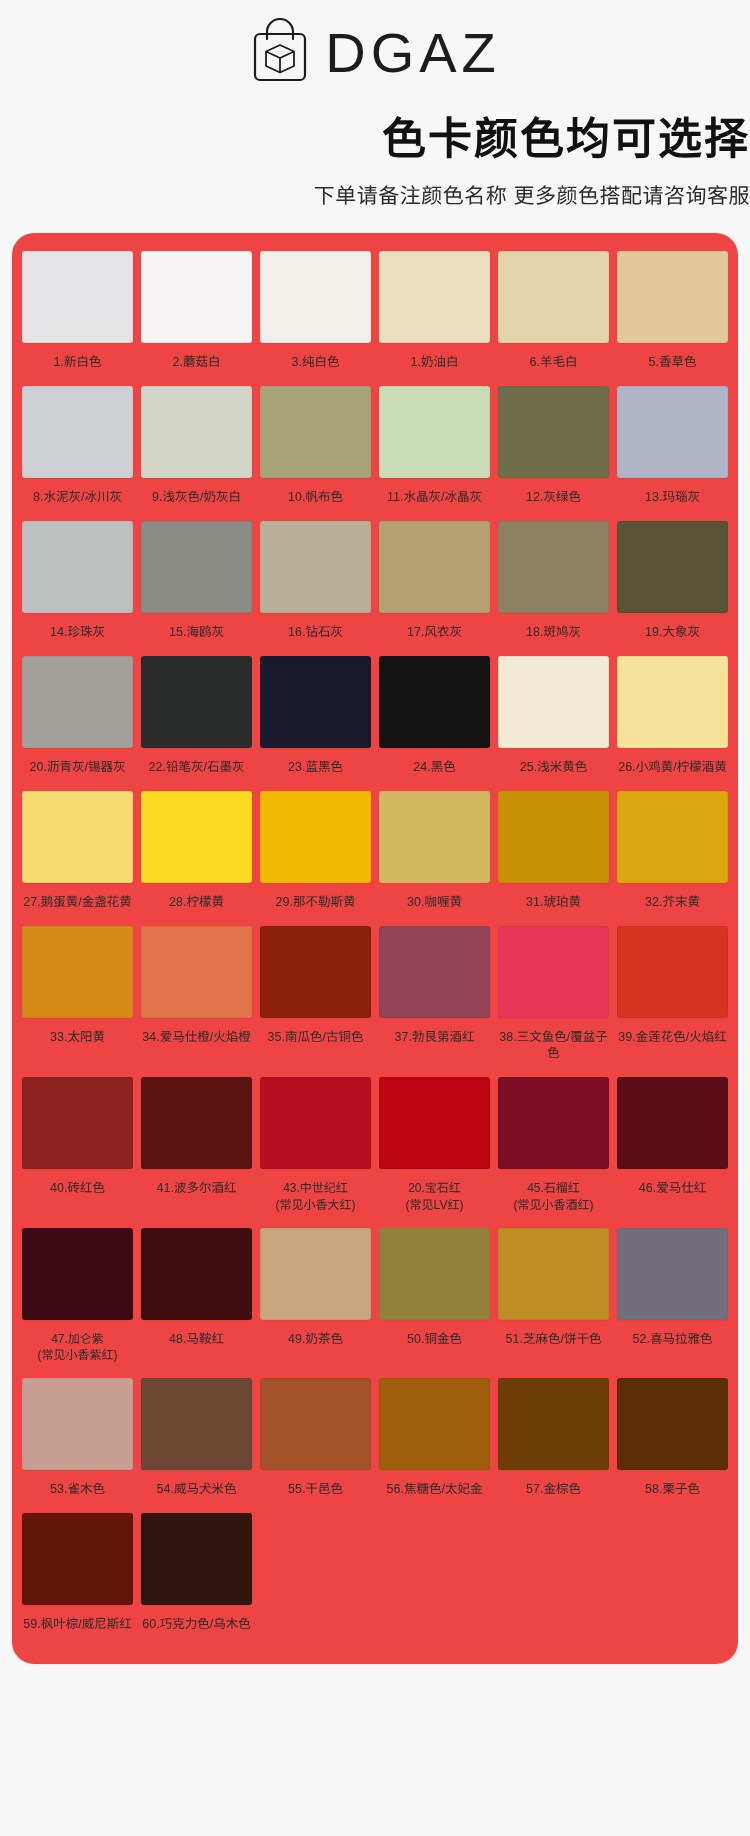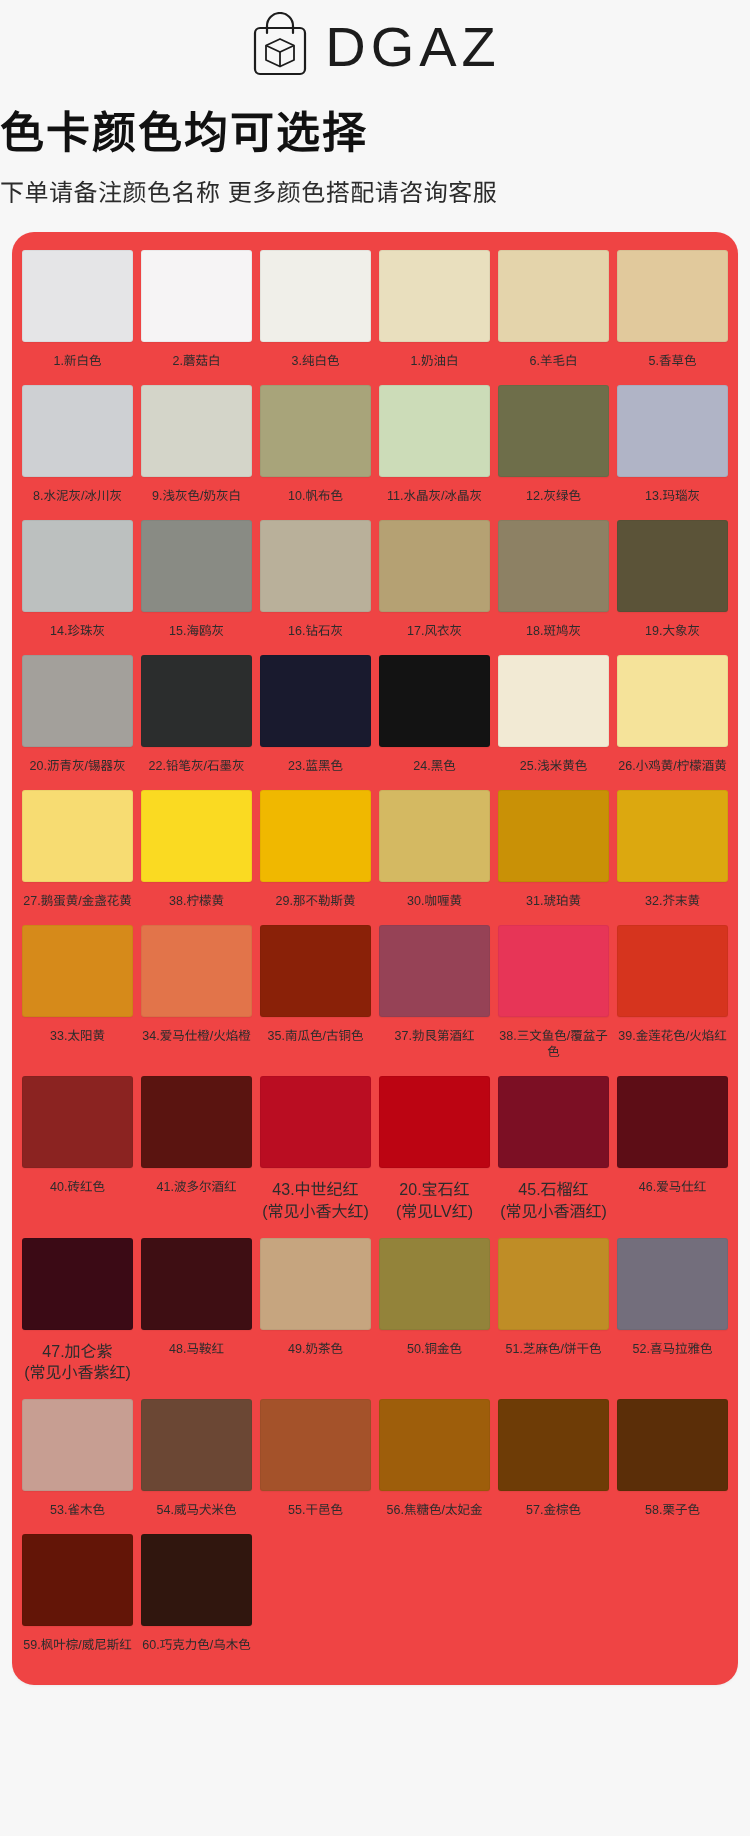--- a/index.html
+++ b/index.html
@@ -15,22 +15,22 @@
   .page {
     width: 750px;
     min-height: 1836px;
     background: #f7f7f7;
     position: relative;
     overflow: hidden;
   }
 
   
   .header {
-    padding-top: 10px;
-    text-align: left;
+    padding-top: 16px;
+    text-align: right;
   }
 
   .logo-row {
     display: flex;
     align-items: center;
     justify-content: center;
     gap: 14px;
     height: 74px;
   }
 
@@ -49,21 +49,21 @@
     margin-top: 24px;
     font-size: 44px;
     font-weight: 700;
     letter-spacing: 2px;
     color: #111111;
     line-height: 1.15;
   }
 
   .subhead {
     margin-top: 14px;
-    font-size: 24px;
+    font-size: 21px;
     font-weight: 400;
     color: #2b2b2b;
     letter-spacing: 0.5px;
   }
 
   
   .panel {
     margin: 24px 12px 26px 12px;
     background: #ef4444;
     border-radius: 22px;
@@ -98,21 +98,21 @@
     margin-bottom: 9px;
     font-size: 12.5px;
     line-height: 1.35;
     color: #2c2c2c;
     text-align: center;
     letter-spacing: 0px;
     white-space: pre-line;
     min-height: 17px;
   }
 
-  .caption.two-line { font-size: 16px; }
+  .caption.two-line { font-size: 12px; }
 </style>
 </head>
 <body>
 
 <div class="page">
 
   <div class="header">
 
     <div class="logo-row">
       <span class="logo-mark">
@@ -228,21 +228,21 @@
         <div class="cell">
           <div class="chip" style="background: rgb(245, 227, 154);"></div>
           <div class="caption">26.小鸡黄/柠檬酒黄</div>
         </div>
         <div class="cell">
           <div class="chip" style="background: rgb(247, 220, 114);"></div>
           <div class="caption">27.鹅蛋黄/金盏花黄</div>
         </div>
         <div class="cell">
           <div class="chip" style="background: rgb(250, 218, 34);"></div>
-          <div class="caption">38.柠檬黄</div>
+          <div class="caption">28.柠檬黄</div>
         </div>
         <div class="cell">
           <div class="chip" style="background: rgb(240, 184, 0);"></div>
           <div class="caption">29.那不勒斯黄</div>
         </div>
         <div class="cell">
           <div class="chip" style="background: rgb(212, 185, 98);"></div>
           <div class="caption">30.咖喱黄</div>
         </div>
         <div class="cell">

